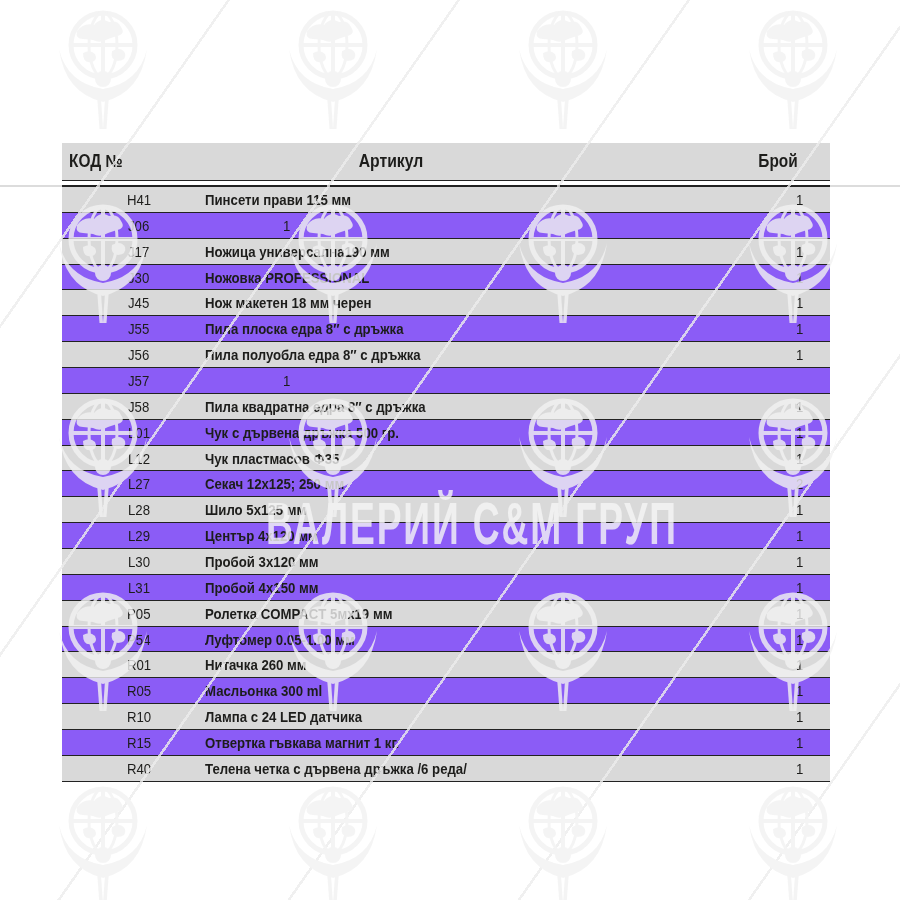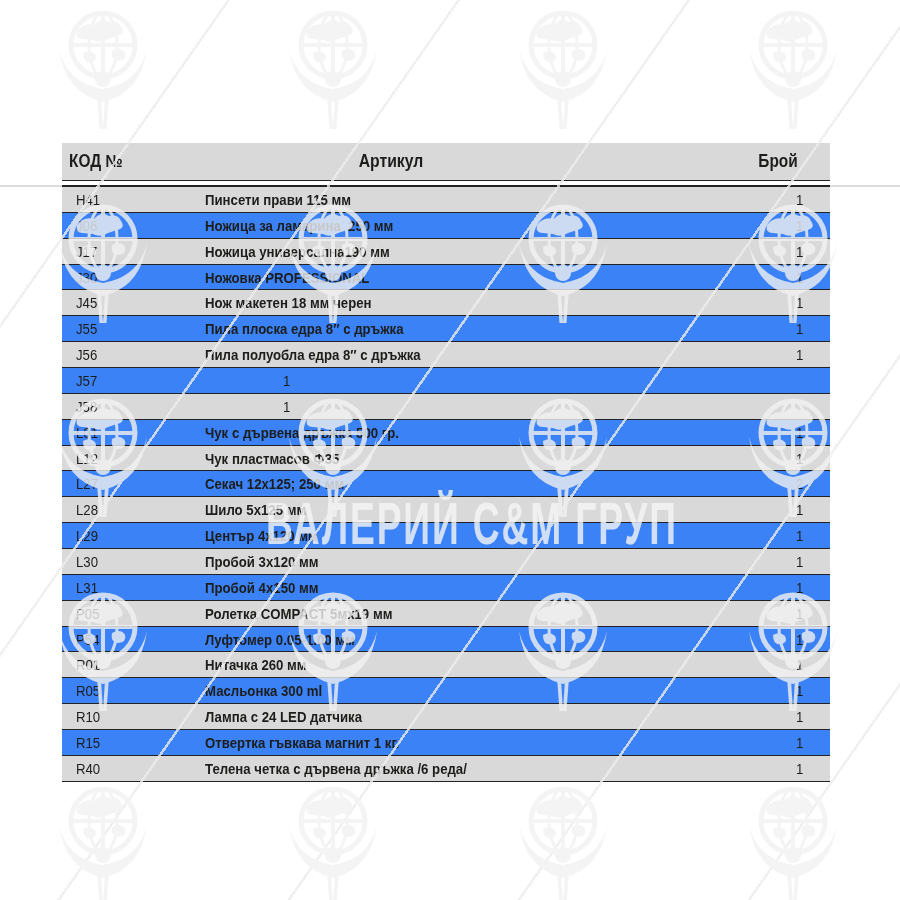--- a/index.html
+++ b/index.html
@@ -11,23 +11,23 @@
   .fullrule{position:absolute;left:0;top:185px;width:900px;height:2px;background:#dcdcdc;z-index:0;}
   
   .tbl{position:absolute;left:62px;top:143px;width:768px;z-index:1;}
   .thead{position:relative;height:37px;background:#d9d9d9;border-bottom:1.5px solid #222;}
   .th{position:absolute;top:0;height:100%;display:flex;align-items:center;font-weight:bold;font-size:17.5px;}
   .th-code{left:7px;}
   .th-article{left:329px;transform:translateX(-50%);}
   .th-qty{right:32px;}
   .hgap{height:4px;background:transparent;}
   .hline2{height:2px;background:#222;}
-  .row{display:flex;align-items:center;height:25.87px;box-sizing:border-box;border-bottom:1px solid #222;font-size:15px;background:#3b82f6;}
+  .row{display:flex;align-items:center;height:25.87px;box-sizing:border-box;border-bottom:1px solid #222;font-size:15px;background:#8b5cf6;}
   .row.shade{background:#d9d9d9;}
-  .c-code{width:143px;padding-left:14px;box-sizing:border-box;}
+  .c-code{width:143px;padding-left:14px;box-sizing:border-box;text-align:center;}
   .c-article{flex:1;overflow:visible;font-weight:bold;}
   .c-qty{width:112px;text-align:right;padding-right:27px;box-sizing:border-box;}
   
   .cond{display:inline-block;transform:scaleX(.88);transform-origin:0 50%;white-space:pre;}
   .cond-c{display:inline-block;transform:scaleX(.9);transform-origin:50% 50%;white-space:pre;}
   .cond-r{display:inline-block;transform:scaleX(.88);transform-origin:100% 50%;white-space:pre;}
   .th-article .cond-c{transform:none;}
   .th-article{transform:translateX(-50%) scaleX(.9);}
   
   .wm{position:absolute;inset:0;z-index:3;pointer-events:none;opacity:.8;border-radius:15px;}
@@ -61,21 +61,20 @@
     <div class="hgap"></div>
     <div class="hline2"></div>
     <div>
         <div class="row shade">
     <div class="c-code"><span class="cond">H41</span></div>
     <div class="c-article"><span class="cond">Пинсети прави 115 мм</span></div>
     <div class="c-qty"><span class="cond-r">1</span></div>
   </div>
         <div class="row">
     <div class="c-code"><span class="cond">J06</span></div>
-    <div class="c-article"><span class="cond">Ножица за ламарина  250 мм</span></div>
     <div class="c-qty"><span class="cond-r">1</span></div>
   </div>
         <div class="row shade">
     <div class="c-code"><span class="cond">J17</span></div>
     <div class="c-article"><span class="cond">Ножица универсална190 мм</span></div>
     <div class="c-qty"><span class="cond-r">1</span></div>
   </div>
         <div class="row">
     <div class="c-code"><span class="cond">J30</span></div>
     <div class="c-article"><span class="cond">Ножовка PROFESSIONAL</span></div>
@@ -95,20 +94,21 @@
     <div class="c-code"><span class="cond">J56</span></div>
     <div class="c-article"><span class="cond">Пила полуобла едра 8″ с дръжка</span></div>
     <div class="c-qty"><span class="cond-r">1</span></div>
   </div>
         <div class="row">
     <div class="c-code"><span class="cond">J57</span></div>
     <div class="c-qty"><span class="cond-r">1</span></div>
   </div>
         <div class="row shade">
     <div class="c-code"><span class="cond">J58</span></div>
+    <div class="c-article"><span class="cond">Пила квадратна едра 8″ с дръжка</span></div>
     <div class="c-qty"><span class="cond-r">1</span></div>
   </div>
         <div class="row">
     <div class="c-code"><span class="cond">L01</span></div>
     <div class="c-article"><span class="cond">Чук с дървена дръжка 500 гр.</span></div>
     <div class="c-qty"><span class="cond-r">1</span></div>
   </div>
         <div class="row shade">
     <div class="c-code"><span class="cond">L12</span></div>
     <div class="c-article"><span class="cond">Чук пластмасов Ф35</span></div>

